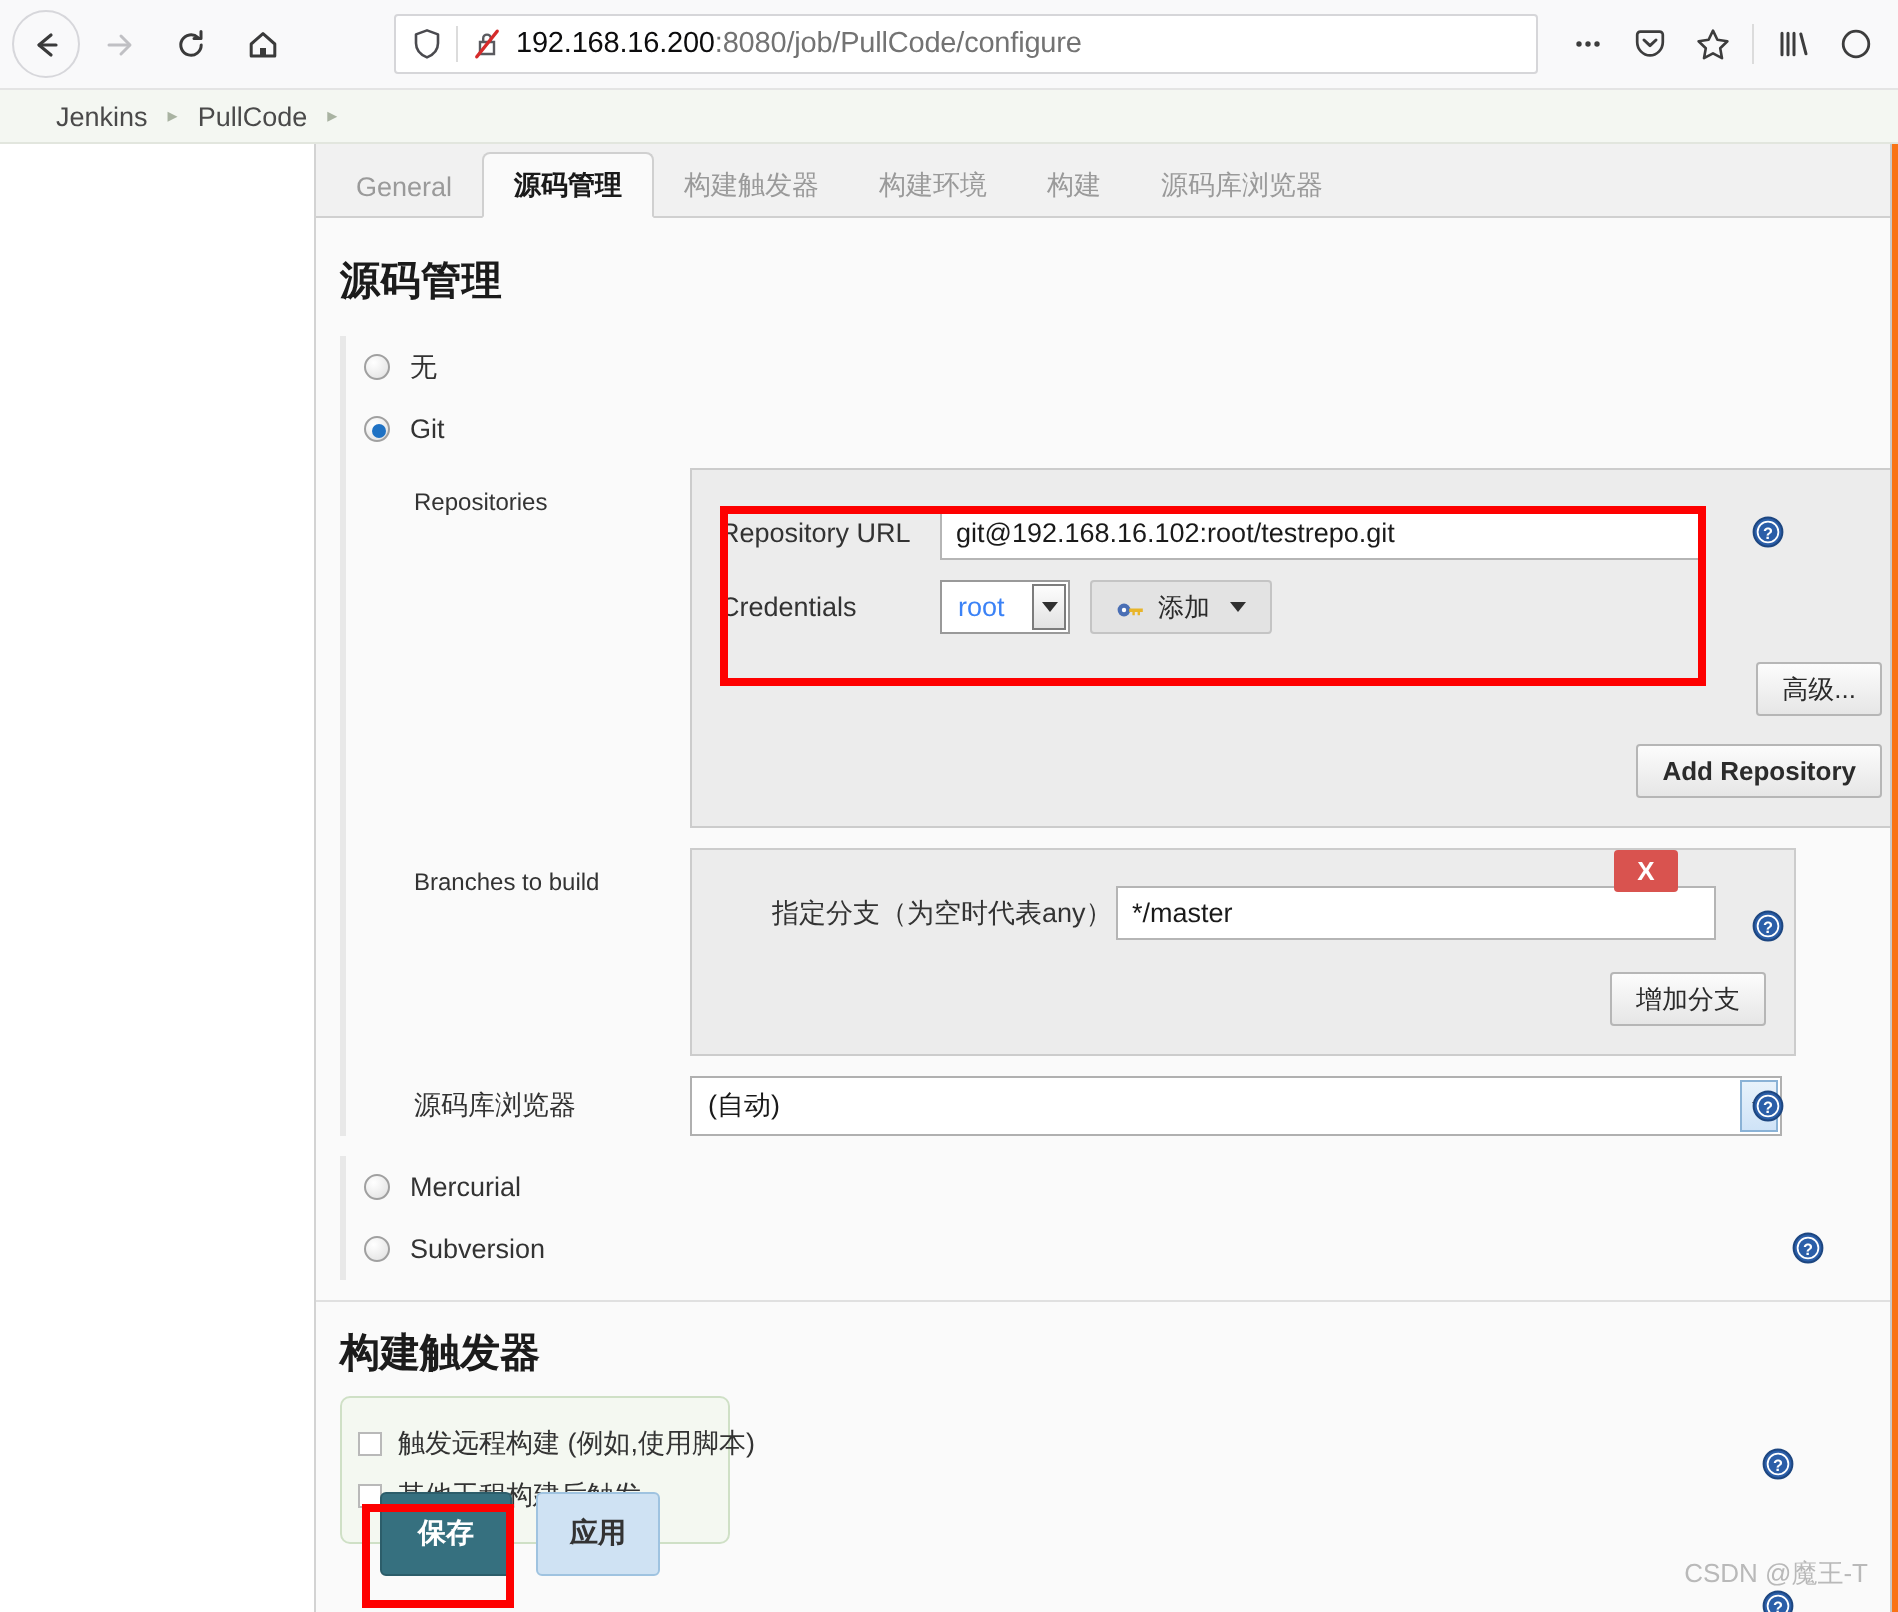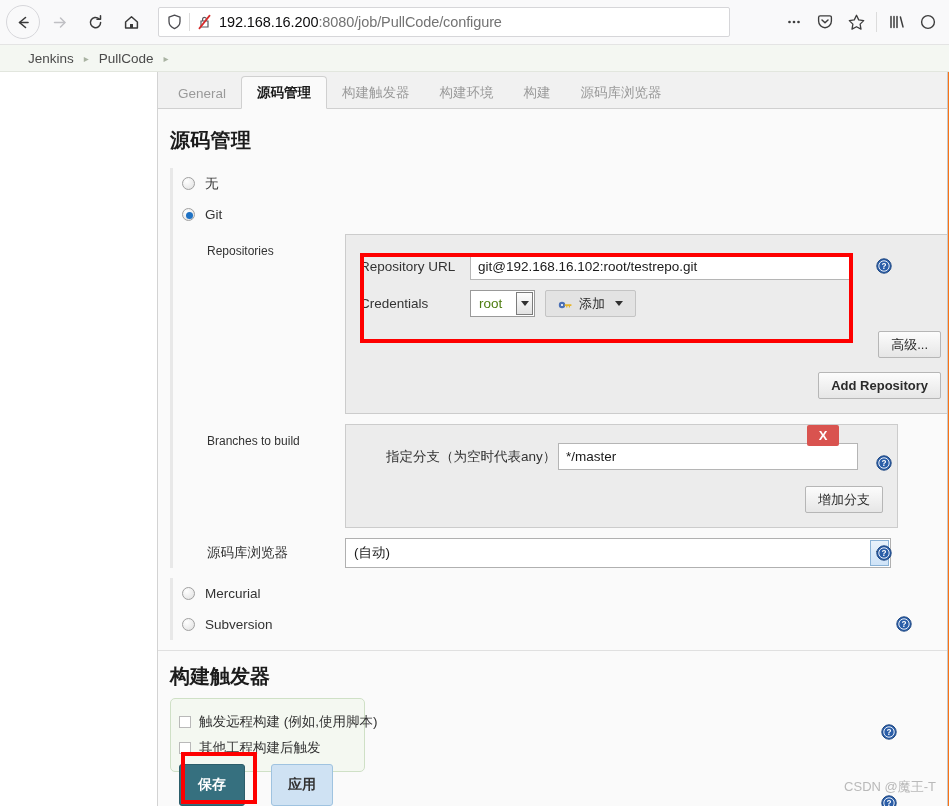--- a/index.html
+++ b/index.html
@@ -25,21 +25,21 @@
   .nav-btn {
     width: 34px; height: 34px;
     display: flex; align-items: center; justify-content: center;
     border-radius: 50%;
     color: #3a3a3a;
   }
   .nav-btn.circled { border: 1px solid #d7d7db; }
   .nav-btn.disabled { color: #c0c0c4; }
   .nav-btn svg { display: block; }
 
-  .urlbar-wrap { flex: 1 1 auto; display: flex; justify-content: flex-start; padding: 0 10px; }
+  .urlbar-wrap { flex: 1 1 auto; display: flex; justify-content: flex-end; padding: 0 10px; }
   .urlbar {
     width: 572px; height: 30px;
     background: #fff;
     border: 1px solid #d6d6d9;
     border-radius: 2px;
     display: flex; align-items: center;
     padding: 0 8px;
     gap: 7px;
   }
   .url-icon { flex: 0 0 auto; display: flex; align-items: center; }
@@ -78,21 +78,21 @@
     position: relative;
     height: 734px;
     background: #fff;
     display: flex;
   }
   .side-rail { width: 157px; background: #fff; flex: 0 0 auto; }
   .main-col {
     flex: 1 1 auto;
     background: #fafafa;
     border-left: 1px solid #d3d3d3;
-    border-right: 1px solid #f97316;
+    border-right: 3px solid #f97316;
     position: relative;
     overflow: hidden;
   }
 
   
   .tabbar {
     height: 37px;
     background: #f1f1f1;
     display: flex;
     align-items: flex-end;
@@ -202,21 +202,21 @@
     outline: none;
     line-height: 25px;
   }
   .txt-input.wide { width: 380px; }
   .txt-input.branch { width: 300px; }
 
   .select-sm {
     width: 65px; height: 27px;
     border: 1px solid #999;
     background: #fff;
-    font-size: 13.5px; color: #4d7c0f;
+    font-size: 13.5px; color: #3b82f6;
     display: flex; align-items: center;
     padding-left: 8px;
     position: relative;
   }
   .select-arrow-box {
     position: absolute;
     right: 1px; top: 1px;
     width: 17px; height: 23px;
     background: linear-gradient(#fdfdfd, #e2e2e2);
     border: 1px solid #7c7c7c;
@@ -314,26 +314,26 @@
     width: 12px; height: 12px;
     border: 1px solid #b9b9b9;
     background: #fff;
     margin-right: 8px;
     flex: 0 0 auto;
   }
 
   
   .savebar {
     position: absolute;
-    left: 1px; bottom: 0;
+    left: 12px; bottom: 0;
     width: 205px;
     height: 60px;
-    display: flex; align-items: flex-end;
+    display: flex; align-items: flex-start;
     padding-left: 20px;
-    gap: 26px;
+    gap: 12px;
     z-index: 20;
   }
   .btn-save {
     background: #36707f;
     color: #fff;
     font-size: 14px; font-weight: bold;
     width: 66px; height: 42px;
     display: flex; align-items: center; justify-content: center;
     border: 1px solid #2c5d6a;
     border-radius: 3px;

